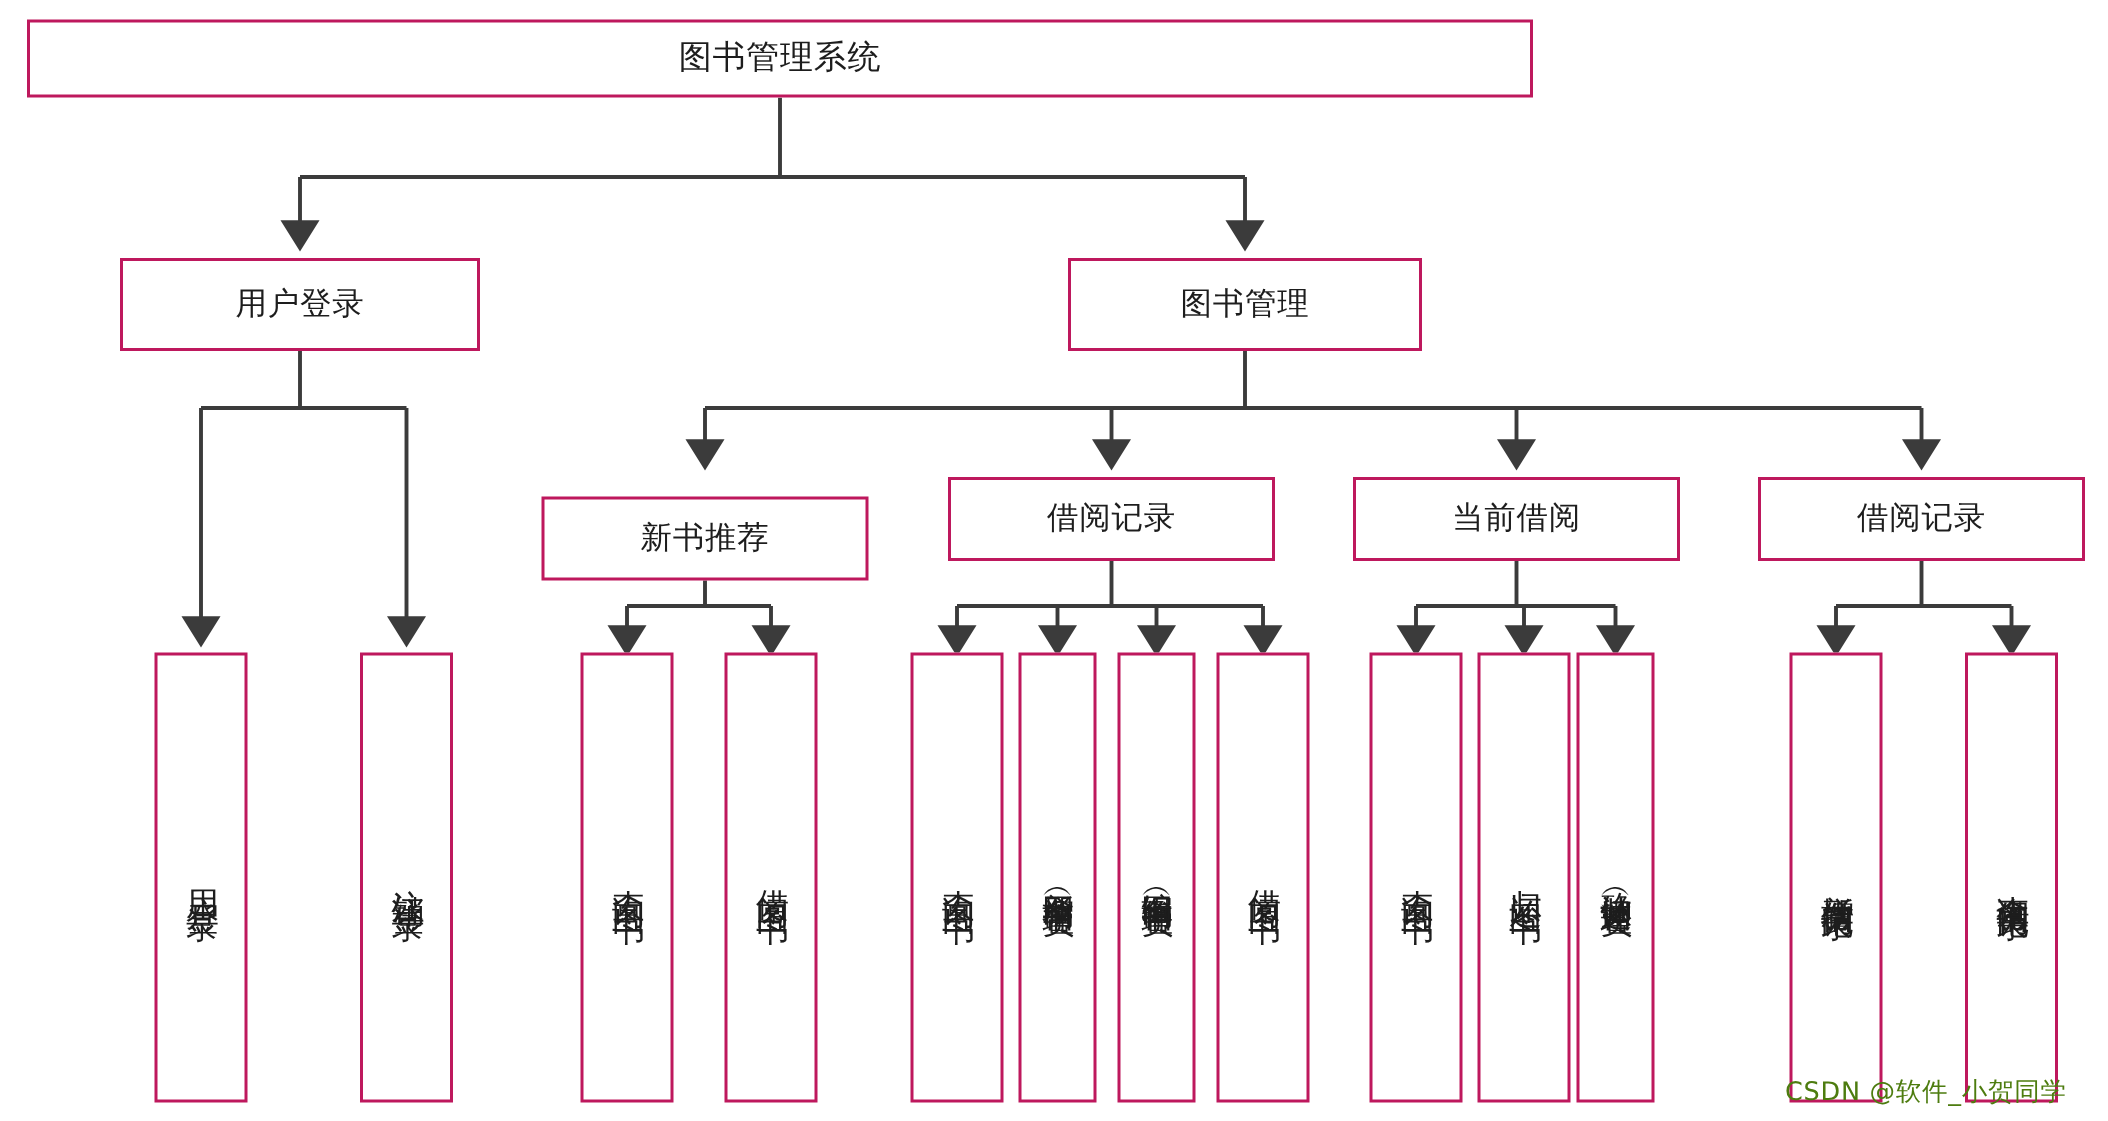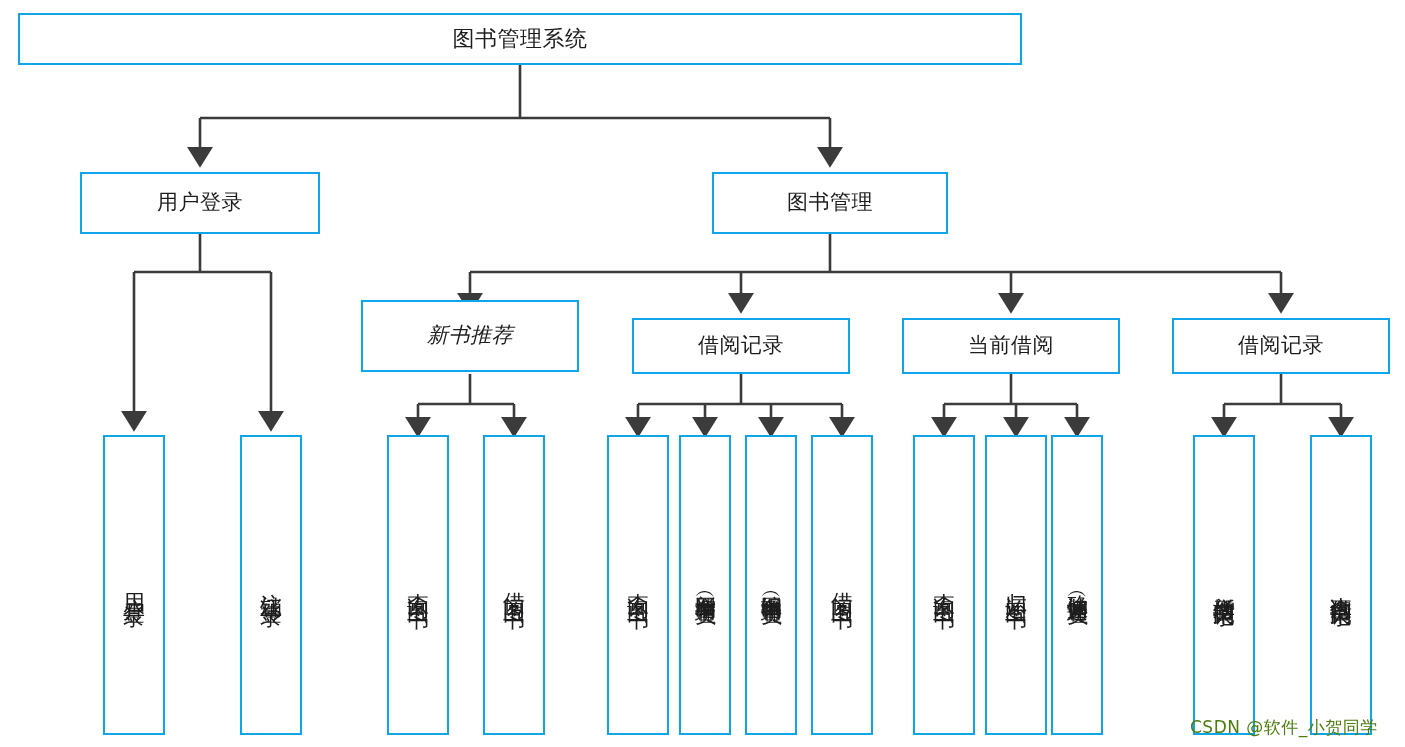--- a/index.html
+++ b/index.html
@@ -22,21 +22,21 @@
     left: 0;
     top: 0;
     width: 1405px;
     height: 747px;
     pointer-events: none;
   }
   .node {
     position: absolute;
     box-sizing: border-box;
     background: #ffffff;
-    border: 2px solid #0ea5e9;
+    border: 2px solid #be185d;
     display: flex;
     align-items: center;
     justify-content: center;
     z-index: 2;
   }
   .node .label {
     color: #1d1d1d;
     line-height: 1.12;
     text-align: center;
     white-space: pre;
@@ -133,21 +133,21 @@
     <span class="label">图书管理系统</span>
   </div>
 
   <div class="node horiz" style="left:80px; top:172px; width:240px; height:62px;">
     <span class="label">用户登录</span>
   </div>
   <div class="node horiz" style="left:712px; top:172px; width:236px; height:62px;">
     <span class="label">图书管理</span>
   </div>
 
-  <div class="node horiz" style="left:361px; top:300px; width:218px; height:72px;font-style:italic;">
+  <div class="node horiz" style="left:361px; top:331px; width:218px; height:56px;">
     <span class="label">新书推荐</span>
   </div>
   <div class="node horiz" style="left:632px; top:318px; width:218px; height:56px;">
     <span class="label">借阅记录</span>
   </div>
   <div class="node horiz" style="left:1172px; top:318px; width:218px; height:56px;">
     <span class="label">借阅记录</span>
   </div>
   <div class="node horiz" style="left:902px; top:318px; width:218px; height:56px;">
     <span class="label">当前借阅</span>

